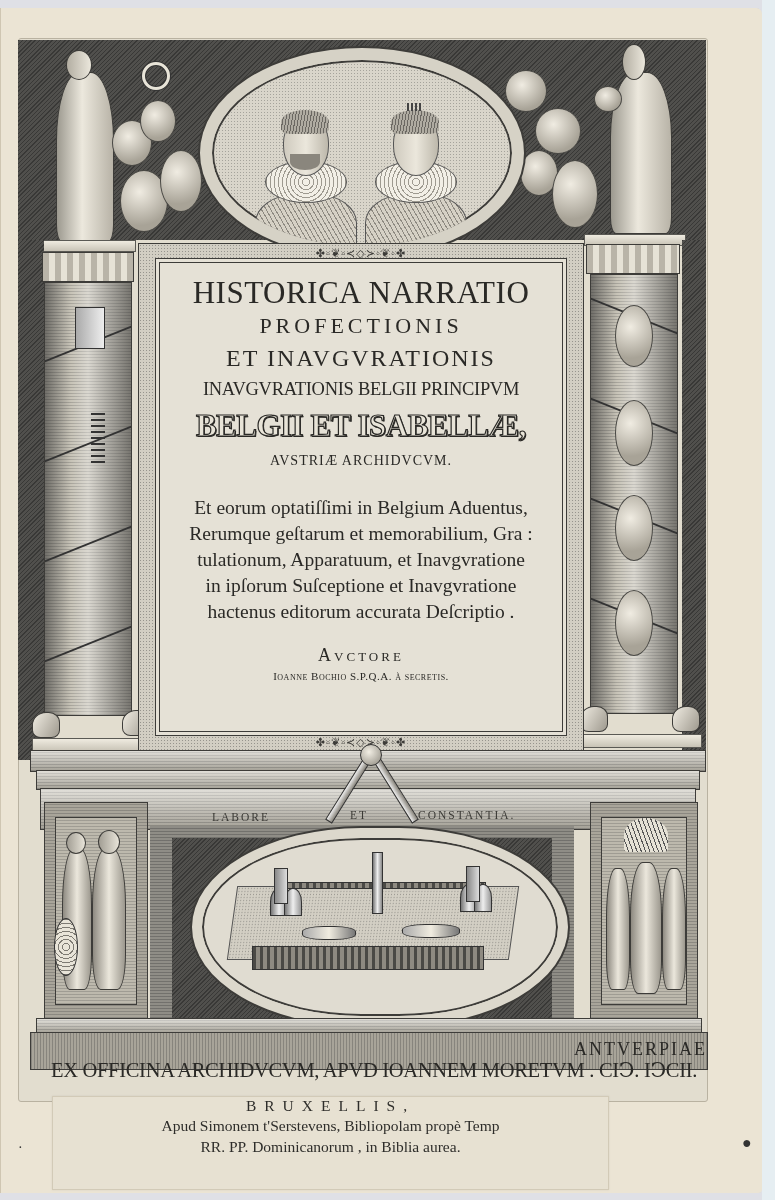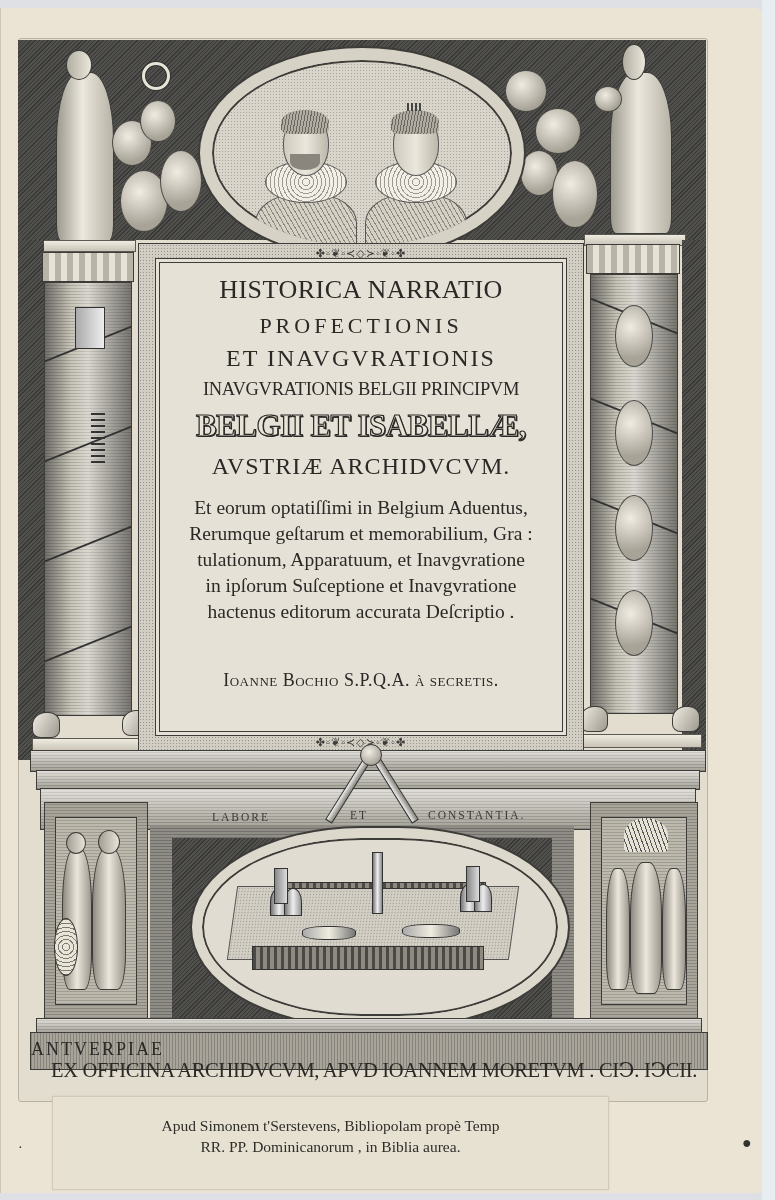--- a/index.html
+++ b/index.html
@@ -89,31 +89,31 @@
       #d2cec3;
   }
   .tinner {
     position:absolute; left:20px; top:18px; right:20px; bottom:18px;
     background:#e5e1d6;
     border:1px solid #3d3c39;
     box-shadow: 0 0 0 3px #e5e1d6, 0 0 0 4px #3d3c39;
   }
   .ornament { position:absolute; left:50%; transform:translateX(-50%); font-size:11px; color:#3d3c39; letter-spacing:1px; white-space:nowrap; }
   .title-text { position:absolute; left:0; right:0; text-align:center; color:#2a2926; white-space:nowrap; }
-  .t1 { top:12px; font-size:26px; letter-spacing:0.5px; }
+  .t1 { top:12px; font-size:31px; letter-spacing:0.5px; }
   .t2 { top:50px; font-size:22px; letter-spacing:4px; }
   .t3 { top:82px; font-size:24px; letter-spacing:2px; }
   .t4 { top:116px; font-size:18.5px; letter-spacing:-0.3px; }
   .t5 { top:145px; font-size:31px; font-weight:bold; color:#e8e4d8;
         -webkit-text-stroke:1.2px #2a2926; text-shadow:1px 1px 0 #2a2926; letter-spacing:-0.5px; }
-  .t6 { top:190px; font-size:24px; letter-spacing:1px; }
+  .t6 { top:190px; font-size:14px; letter-spacing:1px; }
   .desc { position:absolute; left:4px; right:4px; top:232px; text-align:center; font-size:19.5px; line-height:26px; color:#2a2926; font-style:normal; }
   .desc div { white-space:nowrap; }
   .auctore { position:absolute; left:0; right:0; top:382px; text-align:center; font-size:18px; letter-spacing:3px; color:#2a2926; }
-  .auctor-name { position:absolute; left:0; right:0; top:407px; text-align:center; font-size:18px; letter-spacing:0.5px; color:#2a2926; white-space:nowrap;font-family:Liberation Serif, serif; }
+  .auctor-name { position:absolute; left:0; right:0; top:407px; text-align:center; font-size:11px; letter-spacing:0.5px; color:#2a2926; white-space:nowrap;font-family:Liberation Serif, serif; }
   .sc { font-variant:small-caps; }
 
   
   .bird { position:absolute; width:26px; height:24px; border-radius:50% 40% 30% 30%;
     background:linear-gradient(120deg,#f0ece2,#9e998e); border:1px solid #3d3c39; }
 
   
   .entab { position:absolute; border:1px solid #3d3c39;
     background:
       linear-gradient(180deg, rgba(255,255,255,.5), rgba(0,0,0,.15)),
@@ -142,21 +142,21 @@
     background:repeating-linear-gradient(90deg,#4a4945 0 3px,#8e8a81 3px 7px); }
   .arena-floor { position:absolute; background:
     radial-gradient(circle, rgba(60,60,60,.35) 0.6px, transparent 1px) 0 0/3px 3px, #d3cfc4; border:1px solid #555; }
   .obelisk { position:absolute; width:9px; background:linear-gradient(90deg,#777,#eee 50%,#888); border:1px solid #333; }
   .dome { position:absolute; width:16px; height:26px; border-radius:50% 50% 0 0; background:linear-gradient(90deg,#777,#eee,#999); border:1px solid #333; }
   .tower { position:absolute; width:12px; height:34px; background:linear-gradient(90deg,#888,#ddd); border:1px solid #333; }
   .chariot { position:absolute; height:12px; border-radius:40%; background:linear-gradient(90deg,#aaa,#f0ece0,#777); border:1px solid #333; }
 
   .base-band { position:absolute; border:1px solid #3d3c39;
     background:repeating-linear-gradient(90deg, rgba(60,60,60,.3) 0 1px, transparent 1px 3px), #a8a499; }
-  .antv { position:absolute; left:0; right:0; top:6px; text-align:left; font-size:18px; letter-spacing:2px; color:#2a2926; }
+  .antv { position:absolute; left:0; right:0; top:6px; text-align:right; font-size:18px; letter-spacing:2px; color:#2a2926; }
 
   .imprint { position:absolute; left:34px; top:1058px; width:680px; text-align:center;
     font-size:20.5px; color:#2a2926; white-space:nowrap; letter-spacing:-0.3px; }
   .paste-slip { position:absolute; left:52px; top:1096px; width:555px; height:92px;
     background:#e7e1d2; border:1px solid #d2cab7; box-shadow:0 0 2px rgba(0,0,0,.08); }
   .slip-line { position:absolute; left:0; right:0; text-align:center; color:#2e2d2a; white-space:nowrap; }
   .s1 { top:0px; font-size:15.5px; letter-spacing:8px; }
   .s2 { top:20px; font-size:15.5px; }
   .s3 { top:41px; font-size:15.5px; }
   .mark { position:absolute; color:#333; font-size:14px; }
@@ -251,31 +251,32 @@
     <div class="title-text t6">AVSTRIÆ ARCHIDVCVM.</div>
 
     <div class="desc">
       <div>Et eorum optatiſſimi in Belgium Aduentus,</div>
       <div>Rerumque geſtarum et memorabilium, Gra :</div>
       <div>tulationum, Apparatuum, et Inavgvratione</div>
       <div>in ipſorum Suſceptione et Inavgvratione</div>
       <div>hactenus editorum accurata Deſcriptio .</div>
     </div>
 
+    <div class="auctore sc">Avctore</div>
     <div class="auctor-name sc">Ioanne Bochio S.P.Q.A. à secretis.</div>
   </div>
 </div>
 
 <div class="entab" style="left:30px;top:750px;width:674px;height:20px;"></div>
 <div class="entab" style="left:36px;top:770px;width:662px;height:18px;"></div>
 <div class="entab" style="left:40px;top:788px;width:654px;height:40px;"></div>
 
 <div class="motto" style="left:212px;top:811px;">LABORE</div>
 <div class="motto" style="left:350px;top:809px;">ET</div>
-<div class="motto" style="left:428px;top:809px;">CONSTANTIA.</div>
+<div class="motto" style="left:418px;top:809px;">CONSTANTIA.</div>
 
 <div class="compass-leg" style="left:368px;top:752px;height:80px;transform:rotate(32deg);"></div>
 <div class="compass-leg" style="left:368px;top:752px;height:80px;transform:rotate(-32deg);"></div>
 <div style="position:absolute;left:360px;top:744px;width:20px;height:20px;border-radius:50%;background:radial-gradient(circle at 40% 35%,#f2eee4,#8d897f);border:1px solid #333;"></div>
 
 <div class="engr-mid" style="left:150px;top:826px;width:424px;height:210px;"></div>
 <div class="engr-dark" style="left:172px;top:838px;width:380px;height:180px;"></div>
 
 <div class="niche" style="left:44px;top:802px;width:102px;height:218px;">
   <div class="niche-inner">
@@ -311,18 +312,19 @@
 </div>
 
 <div class="entab" style="left:36px;top:1018px;width:664px;height:14px;"></div>
 <div class="base-band" style="left:30px;top:1032px;width:676px;height:36px;">
   <div class="antv">ANTVERPIAE</div>
 </div>
 
 <div class="imprint">EX OFFICINA ARCHIDVCVM, APVD IOANNEM MORETVM . CIↃ. IↃCII.</div>
 
 <div class="paste-slip">
+  <div class="slip-line s1">BRUXELLIS,</div>
   <div class="slip-line s2">Apud Simonem t'Serstevens, Bibliopolam propè Temp</div>
   <div class="slip-line s3">RR. PP. Dominicanorum , in Biblia aurea.</div>
 </div>
 
 <div class="mark" style="left:18px;top:1140px;">·</div>
 <div class="mark" style="left:742px;top:1134px;font-size:16px;">●</div>
 
 </body></html>

